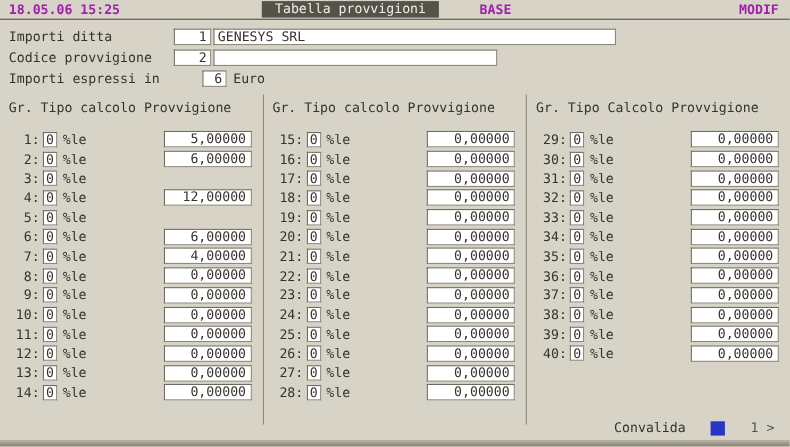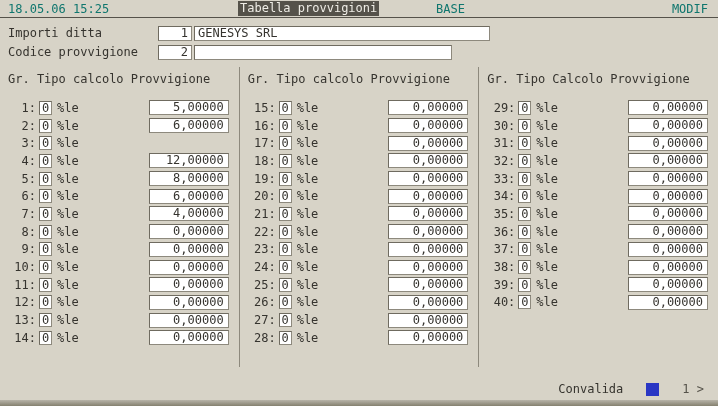--- a/index.html
+++ b/index.html
@@ -3,48 +3,48 @@
 <meta charset="utf-8">
 <style>
   html,body{margin:0;padding:0;}
   body{
     width:718px;height:406px;
     background:#d7d3c7;
     font-family:"DejaVu Sans Mono","Liberation Mono",monospace;
     font-size:12px;color:#35332e;
     position:relative;overflow:hidden;
   }
-  .blue{color:#0f766e;font-weight:normal;}
+  .blue{color:#a21caf;font-weight:bold;}
   .box{
     background:#ffffff;
     border:1px solid #8d897d;
     border-top-color:#6f6b60;border-left-color:#6f6b60;
     box-sizing:border-box;display:inline-block;
   }
   
   .topbar{
     position:relative;height:18px;box-sizing:border-box;
     border-bottom:1px solid #55524a;
   }
   .datetime{position:absolute;left:8px;top:2px;}
   .title-badge{
     position:absolute;left:238px;top:1px;
     background:#55524a;color:#efede6;
-    padding:0 2px;height:15px;line-height:15px;
+    padding:0 12px;height:15px;line-height:15px;
   }
   .base{position:absolute;left:436px;top:2px;}
   .modif{position:absolute;right:10px;top:2px;padding-left:36px;}
   
   .form{padding:6px 8px 2px;}
   .form-row{display:flex;align-items:center;height:18px;margin-bottom:1px;}
   .form-label{width:150px;}
   .form-row.importi .form-label{width:176px;}
   .code-box{width:34px;height:15px;line-height:13px;text-align:right;padding-right:3px;}
   .name-box{margin-left:2px;height:15px;line-height:13px;padding-left:3px;}
-  .ditta-name{width:296px;}
+  .ditta-name{width:366px;}
   .provv-name{width:258px;}
   .unit-box{width:22px;height:15px;line-height:13px;text-align:right;padding-right:3px;}
   .unit-label{margin-left:6px;}
   
   .grid{display:flex;height:300px;margin-top:3px;}
   .col{flex:1;box-sizing:border-box;padding-left:8px;}
   .col + .col{border-left:1px solid #8d897d;}
   .col-header{margin:5px 0 13px 0;}
   .row{display:flex;align-items:center;height:17.7px;}
   .rnum{width:28px;text-align:right;margin-right:3px;}
@@ -74,20 +74,25 @@
   <div class="form-row">
     <span class="form-label">Importi ditta</span>
     <span class="box code-box">1</span>
     <span class="box name-box ditta-name">GENESYS SRL</span>
   </div>
   <div class="form-row">
     <span class="form-label">Codice provvigione</span>
     <span class="box code-box">2</span>
     <span class="box name-box provv-name"></span>
   </div>
+  <div class="form-row importi">
+    <span class="form-label">Importi espressi in</span>
+    <span class="box unit-box">6</span>
+    <span class="unit-label">Euro</span>
+  </div>
 </div>
 
 <div class="grid">
   <div class="col">
     <div class="col-header">Gr. Tipo calcolo Provvigione</div>
     <div class="col-body">
         <div class="row">
           <span class="rnum">1:</span>
           <span class="box tipo">0</span>
           <span class="calc">%le</span>
@@ -107,21 +112,20 @@
         <div class="row">
           <span class="rnum">4:</span>
           <span class="box tipo">0</span>
           <span class="calc">%le</span>
           <span class="box val">12,00000</span>
         </div>
         <div class="row">
           <span class="rnum">5:</span>
           <span class="box tipo">0</span>
           <span class="calc">%le</span>
-          <span class="box val">8,00000</span>
         </div>
         <div class="row">
           <span class="rnum">6:</span>
           <span class="box tipo">0</span>
           <span class="calc">%le</span>
           <span class="box val">6,00000</span>
         </div>
         <div class="row">
           <span class="rnum">7:</span>
           <span class="box tipo">0</span>

